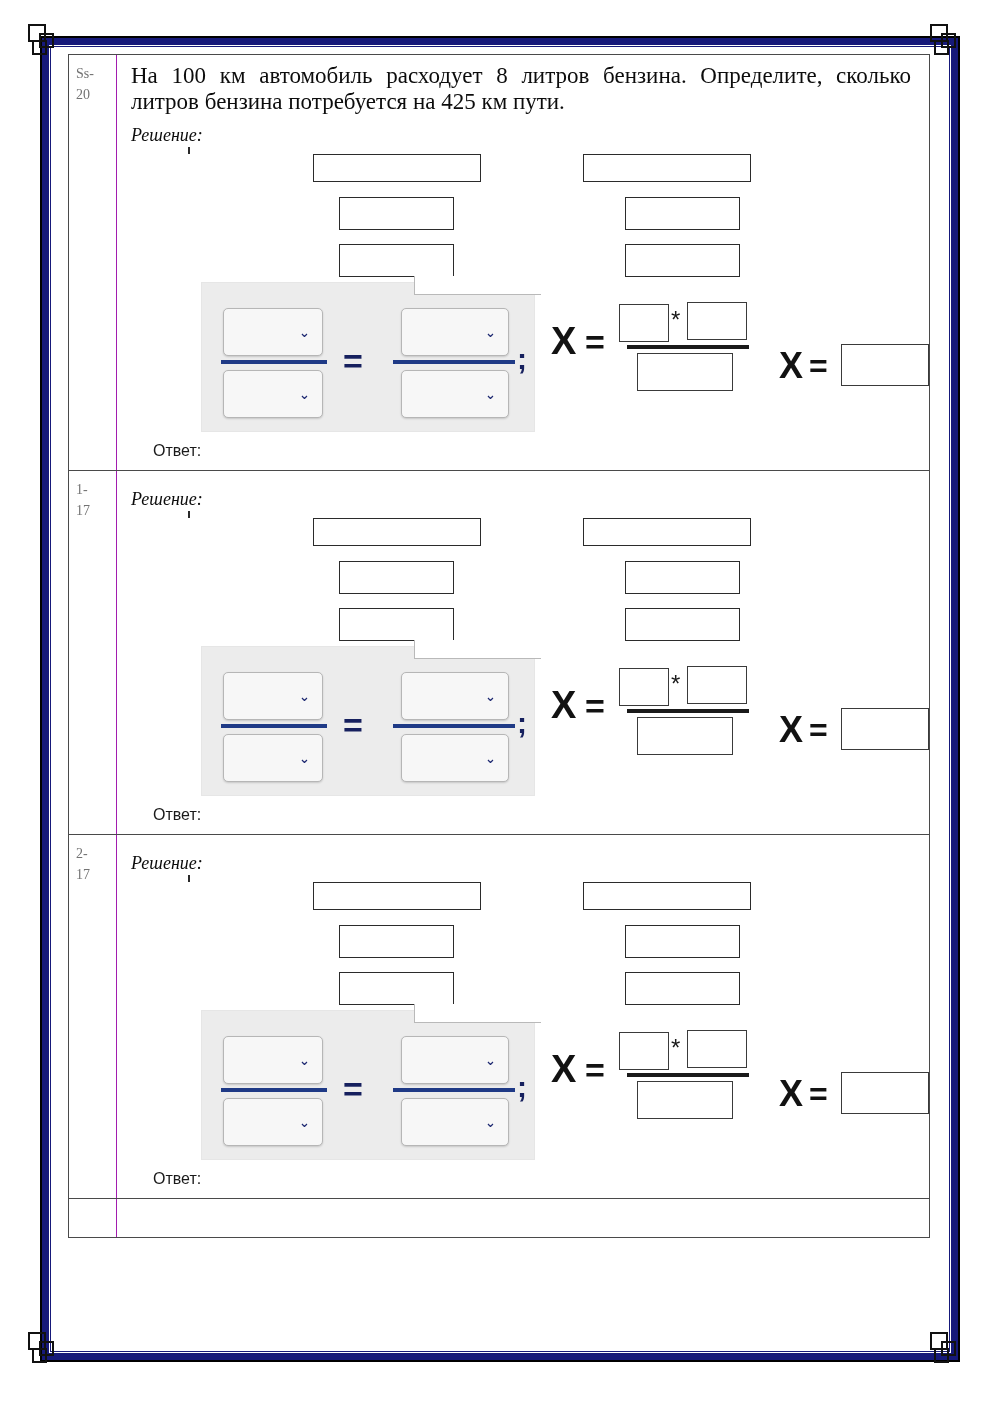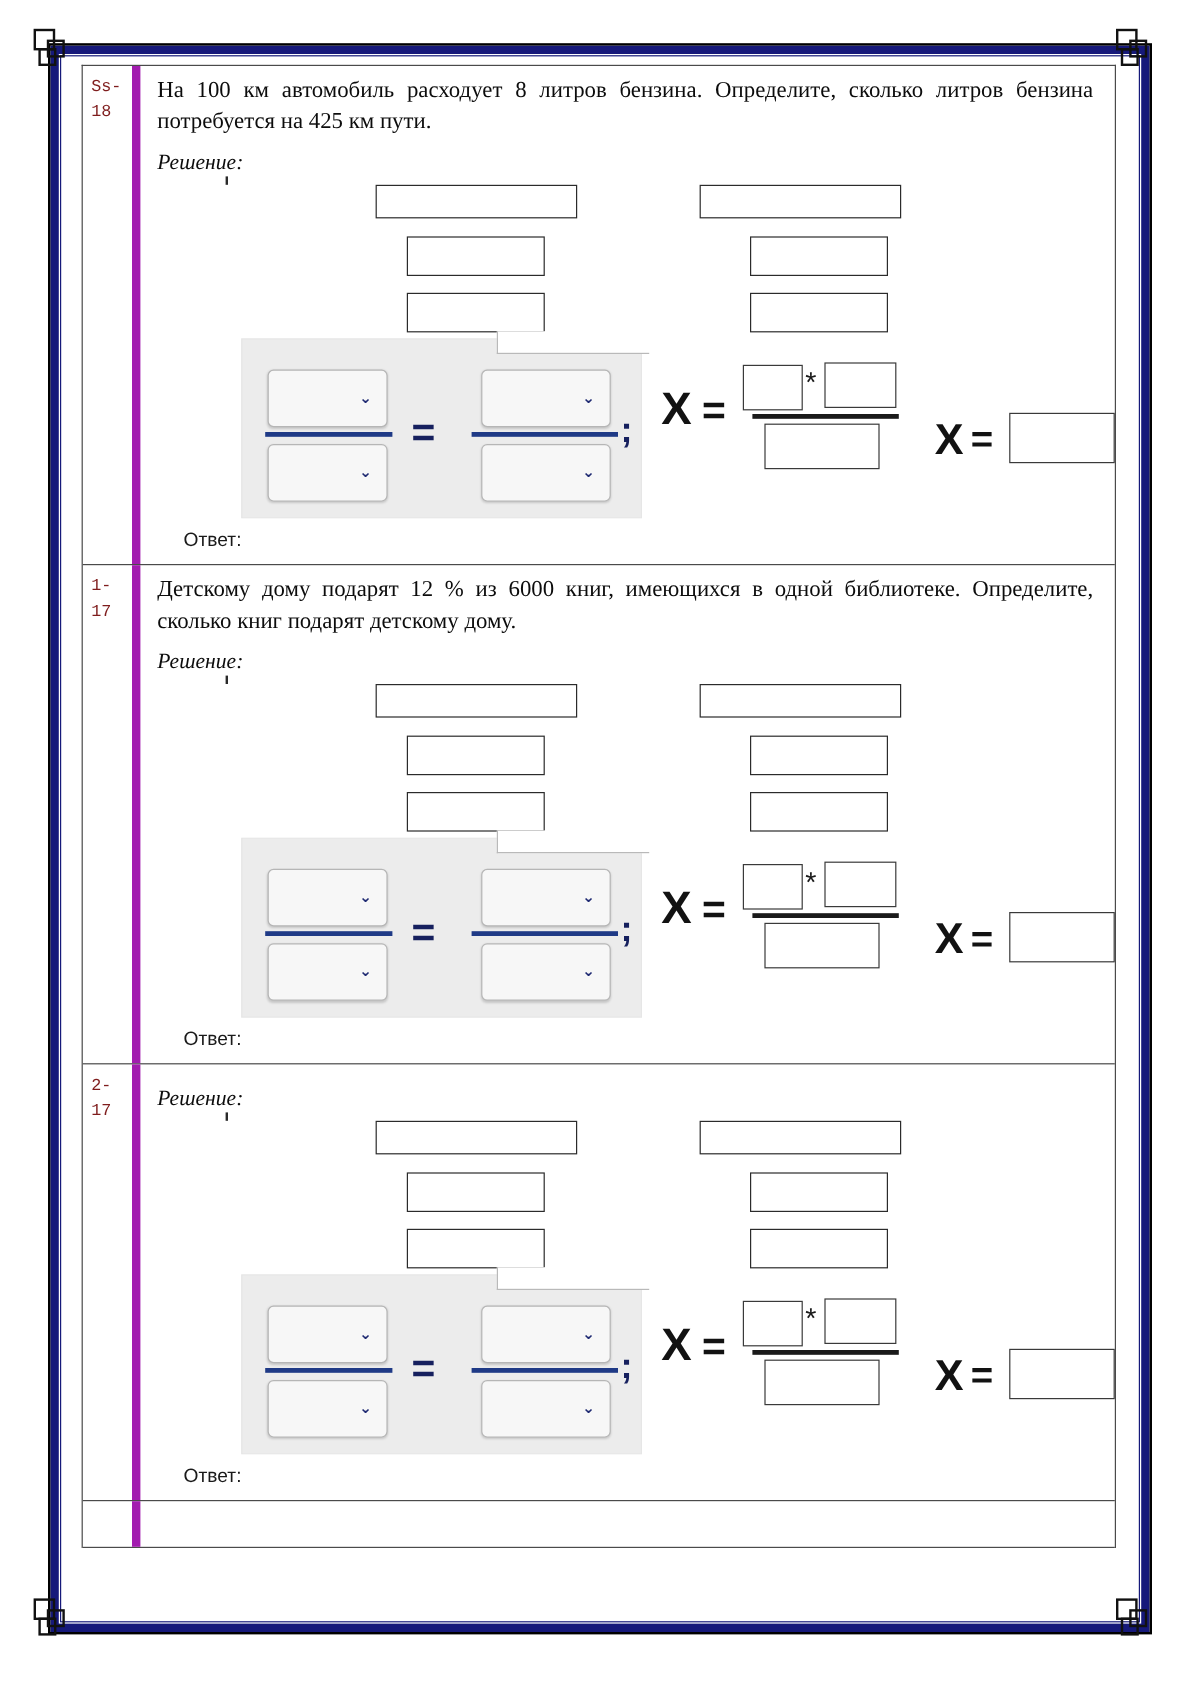--- a/index.html
+++ b/index.html
@@ -60,40 +60,40 @@
     background: #ffffff;
   }
   .task-row {
     display: flex;
     border-bottom: 1px solid #4a4a4a;
     min-height: 40px;
   }
   .task-id {
     width: 48px;
     flex: 0 0 48px;
-    border-right: 7px solid #a21caf;
+    border-right: 1px solid #a21caf;
     box-sizing: border-box;
     padding: 8px 0 0 7px;
-    font-family: Liberation Mono, monospace;
+    font-family: Liberation Serif, serif;
     font-size: 14px;
     line-height: 21px;
-    color: #7f1d1d;
+    color: #737373;
   }
   .task-body {
     flex: 1 1 auto;
     position: relative;
     padding: 8px 12px 6px 14px;
     box-sizing: border-box;
   }
   .empty-row { min-height: 38px; }
   .empty-row .task-body { padding: 0; }
 
   .statement {
     font-family: "Liberation Serif", serif;
-    font-size: 19px;
+    font-size: 23px;
     line-height: 26px;
     color: #0c0c0c;
     text-align: justify;
     margin: 0 6px 0 0;
   }
   .solution-label {
     font-family: "Liberation Serif", serif;
     font-style: italic;
     font-size: 18px;
     line-height: 26px;
@@ -283,21 +283,21 @@
   <span class="corner-mark a"></span>
   <span class="corner-mark m2 b"></span>
   <span class="corner-mark m2 c"></span>
 </div>
 
 <div id="worksheet">
 
   <div class="task-row">
     <div class="task-id">
       <div>Ss-</div>
-      <div>18</div>
+      <div>20</div>
     </div>
     <div class="task-body">
       <p class="statement">На 100 км автомобиль расходует 8 литров бензина. Определите, сколько литров бензина потребуется на 425 км пути.</p>
       <div class="solution-label">Решение:</div>
 
       <div class="box-grid">
         <div class="col-l">
           <div class="pbox wide w1"></div>
           <div class="pbox narrow n1"></div>
           <div class="pbox narrow n2"></div>
@@ -352,21 +352,20 @@
       <div class="answer-label">Ответ:</div>
     </div>
   </div>
 
   <div class="task-row">
     <div class="task-id">
       <div>1-</div>
       <div>17</div>
     </div>
     <div class="task-body">
-      <p class="statement">Детскому дому подарят 12 % из 6000 книг, имеющихся в одной библиотеке. Определите, сколько книг подарят детскому дому.</p>
       <div class="solution-label">Решение:</div>
 
       <div class="box-grid">
         <div class="col-l">
           <div class="pbox wide w1"></div>
           <div class="pbox narrow n1"></div>
           <div class="pbox narrow n2"></div>
         </div>
         <div class="col-r">
           <div class="pbox wide w1"></div>

